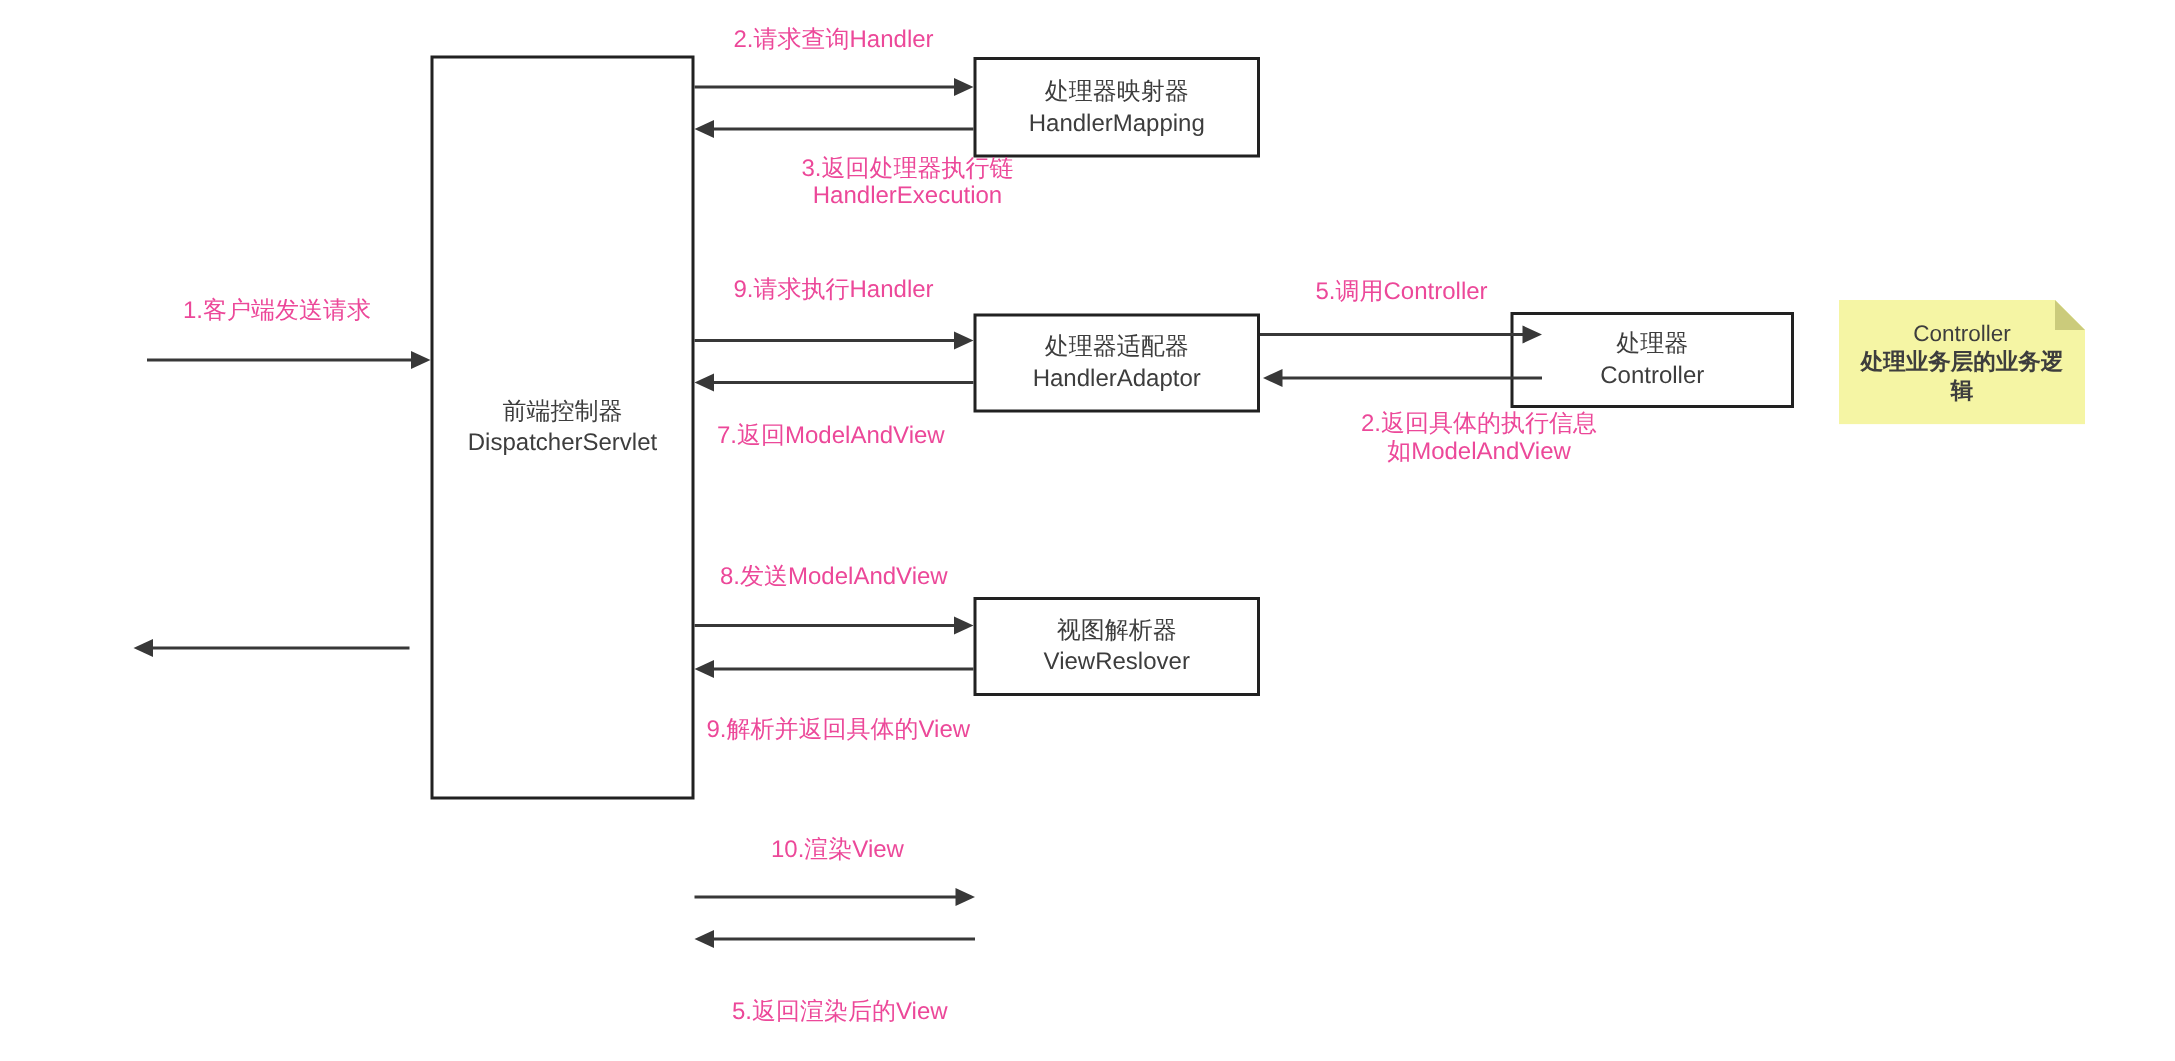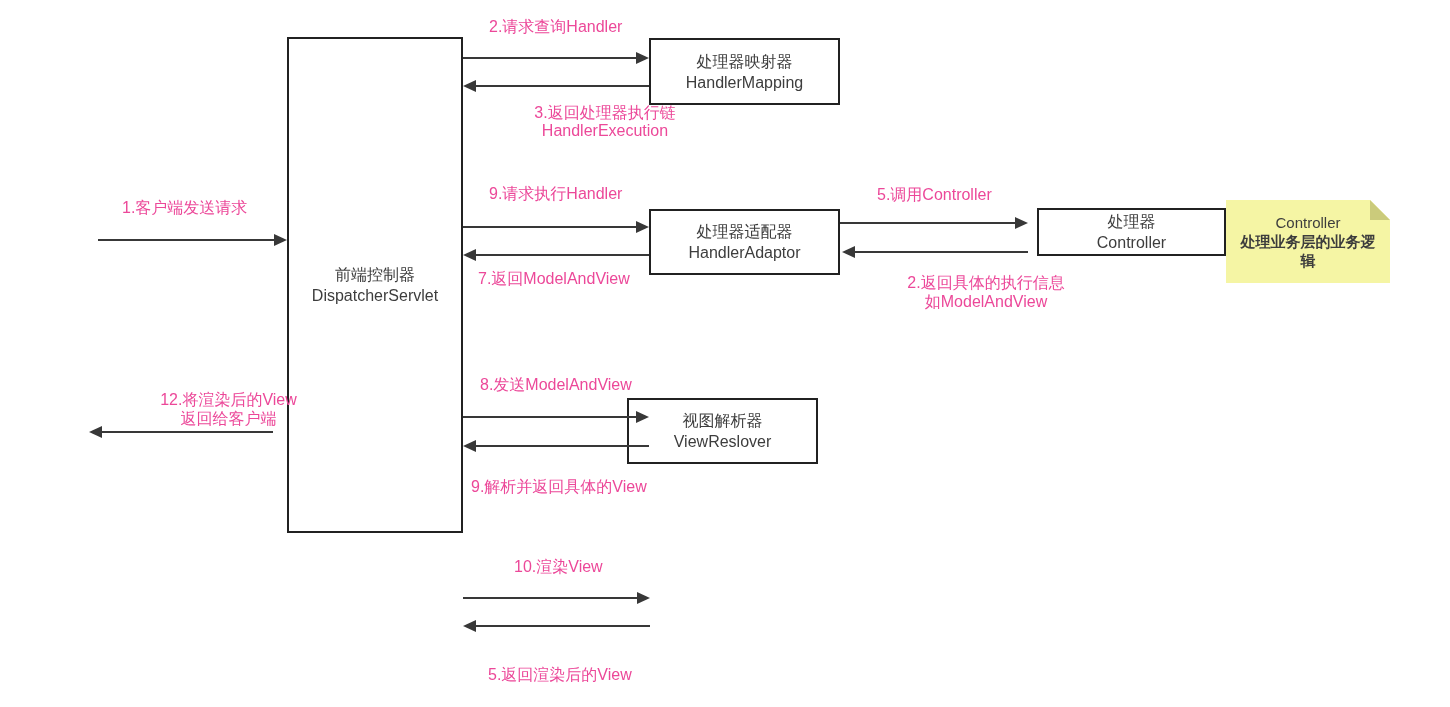--- a/index.html
+++ b/index.html
@@ -51,26 +51,26 @@
   <div class="box" style="left:649px;top:209px;width:191px;height:66px">
     <div class="box-line">处理器适配器</div>
     <div class="box-line">HandlerAdaptor</div>
   </div>
 
   <div class="box" style="left:649px;top:38px;width:191px;height:67px">
     <div class="box-line">处理器映射器</div>
     <div class="box-line">HandlerMapping</div>
   </div>
 
-  <div class="box" style="left:1037px;top:208px;width:189px;height:48px">
+  <div class="box" style="left:1007px;top:208px;width:189px;height:64px">
     <div class="box-line">处理器</div>
     <div class="box-line">Controller</div>
   </div>
 
-  <div class="box" style="left:627px;top:398px;width:191px;height:66px">
+  <div class="box" style="left:649px;top:398px;width:191px;height:66px">
     <div class="box-line">视图解析器</div>
     <div class="box-line">ViewReslover</div>
   </div>
 
 
   <div class="note">
     <div>Controller</div>
     <div class="note-line2">处理业务层的业务逻辑</div>
   </div>
   <div class="note-fold"></div>
@@ -133,24 +133,20 @@
   </div>
 
   <div class="lbl" style="left:489px;top:185px">9.请求执行Handler</div>
   <div class="lbl" style="left:877px;top:186px">5.调用Controller</div>
 
   <div class="lbl center" style="left:845px;top:273px;width:196px;line-height:19px">
     <div>2.返回具体的执行信息</div>
     <div>如ModelAndView</div>
   </div>
 
-  <div class="lbl" style="left:478px;top:270px">7.返回ModelAndView</div>
+  <div class="lbl" style="left:478px;top:282px">7.返回ModelAndView</div>
   <div class="lbl" style="left:480px;top:376px">8.发送ModelAndView</div>
   <div class="lbl" style="left:471px;top:478px">9.解析并返回具体的View</div>
   <div class="lbl" style="left:514px;top:558px">10.渲染View</div>
   <div class="lbl" style="left:488px;top:666px">5.返回渲染后的View</div>
 
-  <div class="lbl center" style="left:108px;top:390px;width:155px;line-height:19px">
-    <div>12.将渲染后的View</div>
-    <div>返回给客户端</div>
-  </div>
 
 </div>
 
 </body></html>

